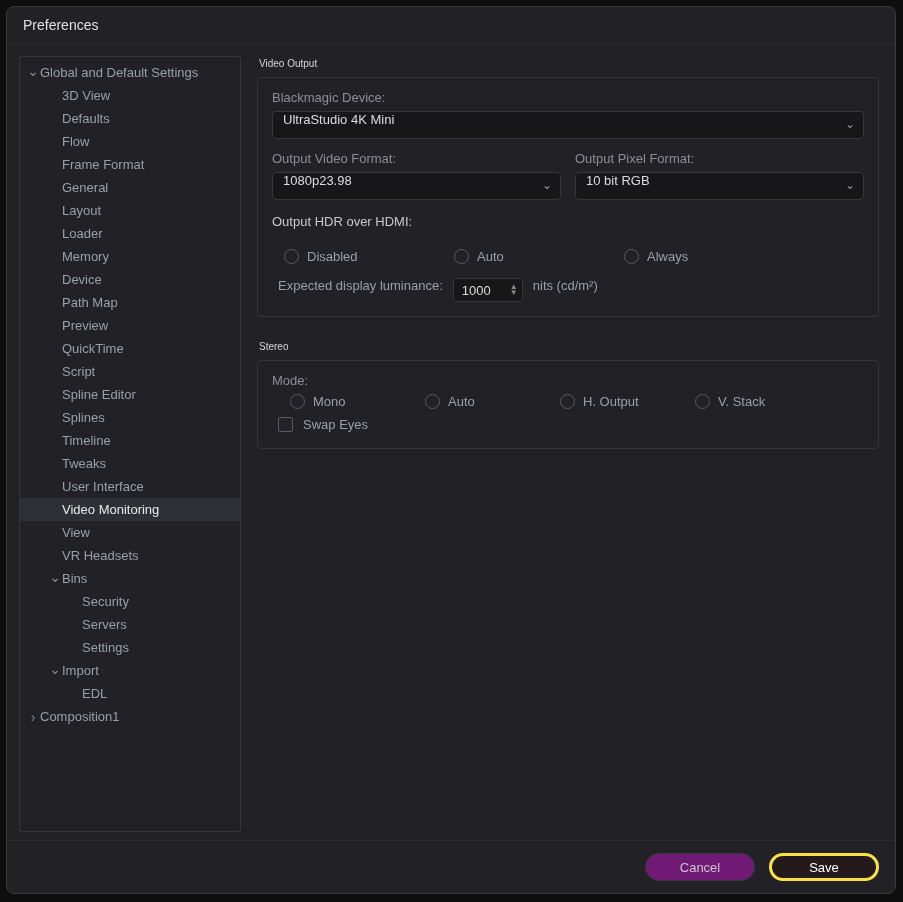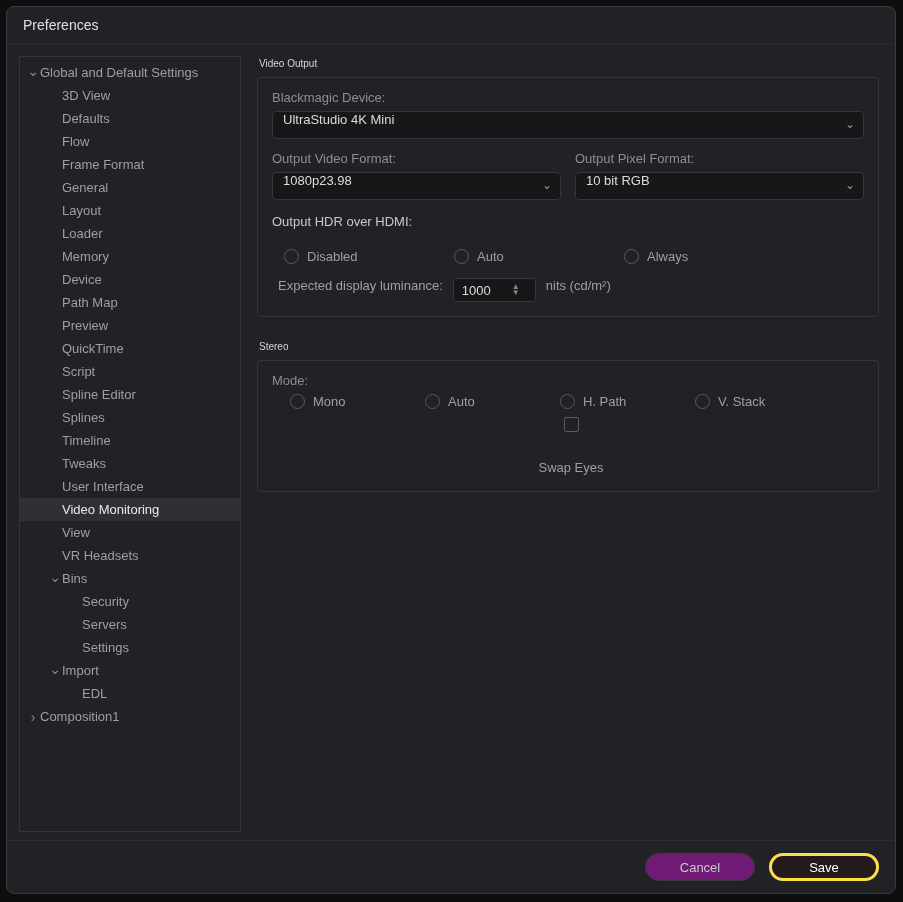--- a/index.html
+++ b/index.html
@@ -143,45 +143,44 @@
     border-radius: 50%;
     display: inline-block;
   }
   .luminance-row {
     display: flex;
     align-items: flex-start;
     gap: 10px;
     margin-left: 6px;
   }
   .number-input {
-    width: 83px;
+    width: 70px;
     height: 24px;
     background: #17171a;
     border: 1px solid #35353a;
     border-radius: 3px;
     color: #dcdcdc;
     display: flex;
     align-items: center;
     justify-content: space-between;
-    padding: 0 15px 0 8px;
+    padding: 0 4px 0 8px;
   }
   .stepper {
     display: flex;
     flex-direction: column;
     line-height: 6px;
     font-size: 8px;
     color: #888;
   }
   .checkbox {
     display: flex;
     align-items: center;
-    gap: 28px;
+    gap: 10px;
     margin: 8px 0 2px 6px;
     cursor: pointer;
-    flex-direction: column;
   }
   .checkbox .box {
     width: 15px; height: 15px;
     border: 1.5px solid #5a5a60;
     border-radius: 2px;
     display: inline-block;
   }
   .radio-row.stereo {
     gap: 40px;
     margin-left: 18px;
@@ -386,21 +385,21 @@
           <div class="radio" style="width:135px;">
             <span class="dot"></span>
             <span>Mono</span>
           </div>
           <div class="radio" style="width:135px;">
             <span class="dot"></span>
             <span>Auto</span>
           </div>
           <div class="radio" style="width:135px;">
             <span class="dot"></span>
-            <span>H. Path</span>
+            <span>H. Output</span>
           </div>
           <div class="radio">
             <span class="dot"></span>
             <span>V. Stack</span>
           </div>
         </div>
         <div class="checkbox">
           <span class="box"></span>
           <span>Swap Eyes</span>
         </div>

